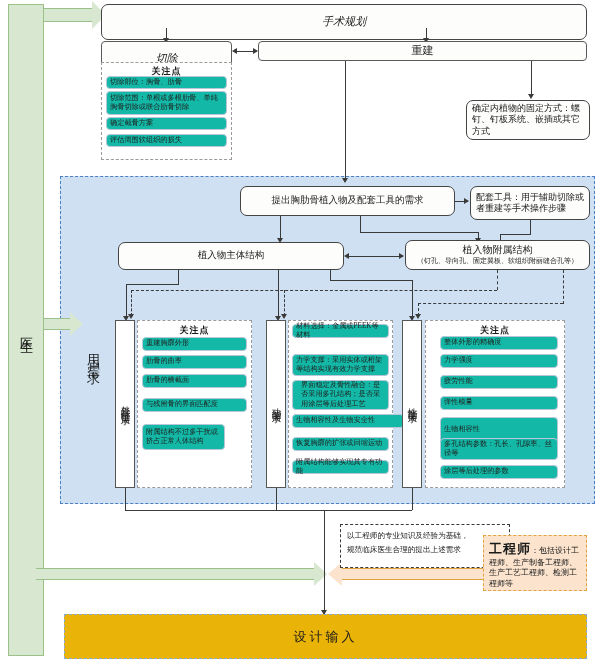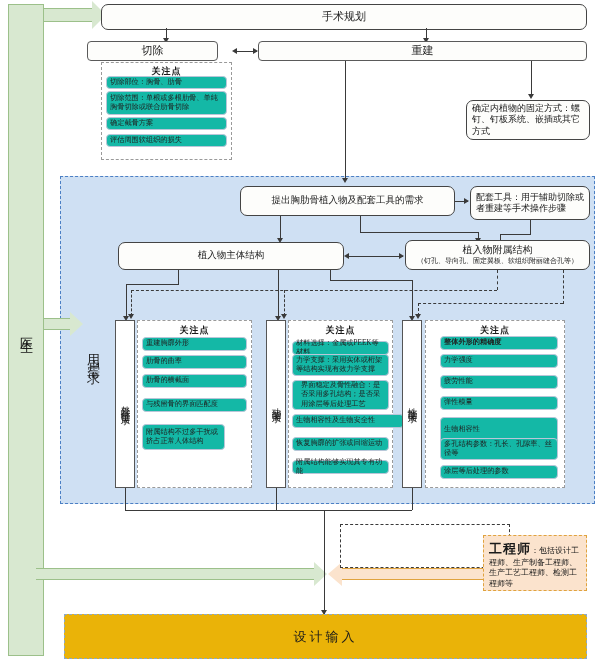--- a/index.html
+++ b/index.html
@@ -108,29 +108,29 @@
 
 <div class="abs blk-arrow-r" style="left:44px;top:318px;width:26px;height:12px;"></div>
 <div class="abs" style="left:70px;top:312px;width:0;height:0;border-top:12px solid transparent;border-bottom:12px solid transparent;border-left:13px solid #d8e8d0;"></div>
 
 <div class="abs blk-arrow-r" style="left:36px;top:568px;width:278px;height:12px;"></div>
 <div class="abs" style="left:314px;top:562px;width:0;height:0;border-top:12px solid transparent;border-bottom:12px solid transparent;border-left:13px solid #d8e8d0;"></div>
 
 <div class="abs" style="left:342px;top:568px;width:146px;height:12px;background:#fbe3cd;border-top:1px solid #e0a33e;border-bottom:1px solid #e0a33e;"></div>
 <div class="abs" style="left:328px;top:562px;width:0;height:0;border-top:12px solid transparent;border-bottom:12px solid transparent;border-right:14px solid #fbe3cd;"></div>
 
-<div class="abs box round title-box" style="left:101px;top:4px;width:486px;height:26px;">手术规划</div>
+<div class="abs box round title-box" style="left:101px;top:4px;width:486px;height:36px;font-style:italic;">手术规划</div>
 
 <div class="abs ln-v" style="left:166px;top:28px;height:12px;"></div>
 <div class="abs arrow-d" style="left:163px;top:38px;"></div>
 
 <div class="abs ln-v" style="left:426px;top:28px;height:12px;"></div>
 <div class="abs arrow-d" style="left:423px;top:38px;"></div>
 
-<div class="abs box rounded-sm title-box" style="left:87px;top:41px;width:131px;height:20px;">切除</div>
+<div class="abs box rounded-sm title-box" style="left:101px;top:41px;width:131px;height:36px;font-style:italic;">切除</div>
 <div class="abs box rounded-sm title-box" style="left:258px;top:41px;width:329px;height:20px;">重建</div>
 
 <div class="abs ln-h" style="left:234px;top:51px;width:23px;"></div>
 <div class="abs arrow-l" style="left:232px;top:48px;"></div>
 <div class="abs arrow-r" style="left:253px;top:48px;"></div>
 
 <div class="abs dash-panel" style="left:101px;top:62px;width:131px;height:98px;"></div>
 <div class="abs panel-head" style="left:101px;top:65px;width:131px;">关注点</div>
 <div class="abs chip" style="left:106px;top:76px;width:121px;height:13px;">切除部位：胸骨、肋骨</div>
 <div class="abs chip" style="left:106px;top:91px;width:121px;height:24px;">切除范围：单根或多根肋骨、单纯胸骨切除或联合肋骨切除</div>
@@ -208,45 +208,47 @@
 <div class="abs panel-head" style="left:137px;top:324px;width:115px;">关注点</div>
 <div class="abs chip" style="left:142px;top:337px;width:105px;height:14px;">重建胸廓外形</div>
 <div class="abs chip" style="left:142px;top:355px;width:105px;height:14px;">肋骨的曲率</div>
 <div class="abs chip" style="left:142px;top:374px;width:105px;height:14px;">肋骨的横截面</div>
 <div class="abs chip" style="left:142px;top:398px;width:105px;height:14px;">与残留骨的界面匹配度</div>
 <div class="abs chip" style="left:142px;top:424px;width:83px;height:26px;">附属结构不过多干扰或挤占正常人体结构</div>
 
 <div class="abs vert-label" style="left:266px;top:320px;width:20px;height:168px;">功能需求</div>
 <div class="abs dash-panel" style="left:288px;top:320px;width:105px;height:168px;"></div>
 <div class="abs panel-head" style="left:288px;top:324px;width:105px;">关注点</div>
-<div class="abs chip" style="left:292px;top:341px;width:97px;height:14px;">材料选择：金属或PEEK等材料</div>
+<div class="abs chip" style="left:292px;top:324px;width:97px;height:14px;">材料选择：金属或PEEK等材料</div>
 <div class="abs chip" style="left:292px;top:354px;width:97px;height:22px;">力学支撑：采用实体或桁架等结构实现有效力学支撑</div>
 <div class="abs chip" style="left:292px;top:380px;width:97px;height:30px;padding-left:8px;">界面稳定及骨性融合：是否采用多孔结构；是否采用涂层等后处理工艺</div>
 <div class="abs chip" style="left:292px;top:414px;width:112px;height:14px;">生物相容性及生物安全性</div>
 <div class="abs chip" style="left:292px;top:437px;width:97px;height:14px;">恢复胸廓的扩张或回缩运动</div>
 <div class="abs chip" style="left:292px;top:460px;width:97px;height:14px;">附属结构能够实现其专有功能</div>
 
 <div class="abs vert-label" style="left:402px;top:320px;width:20px;height:168px;">性能需求</div>
 <div class="abs dash-panel" style="left:425px;top:320px;width:140px;height:168px;"></div>
 <div class="abs panel-head" style="left:425px;top:324px;width:140px;">关注点</div>
-<div class="abs chip" style="left:440px;top:336px;width:118px;height:14px;font-weight:bold;">整体外形的精确度</div>
+<div class="abs chip" style="left:440px;top:336px;width:118px;height:14px;">整体外形的精确度</div>
 <div class="abs chip" style="left:440px;top:354px;width:118px;height:14px;">力学强度</div>
 <div class="abs chip" style="left:440px;top:375px;width:118px;height:14px;">疲劳性能</div>
 <div class="abs chip" style="left:440px;top:396px;width:118px;height:14px;">弹性模量</div>
 <div class="abs chip" style="left:440px;top:417px;width:118px;height:26px;">生物相容性</div>
 <div class="abs chip" style="left:440px;top:438px;width:118px;height:22px;">多孔结构参数：孔长、孔隙率、丝径等</div>
 <div class="abs chip" style="left:440px;top:465px;width:118px;height:14px;">涂层等后处理的参数</div>
 
 <div class="abs ln-v" style="left:125px;top:488px;height:22px;"></div>
 <div class="abs ln-v" style="left:276px;top:488px;height:22px;"></div>
 <div class="abs ln-v" style="left:412px;top:488px;height:22px;"></div>
 <div class="abs ln-h" style="left:125px;top:510px;width:287px;"></div>
 <div class="abs ln-v" style="left:324px;top:510px;height:104px;"></div>
 <div class="abs arrow-d" style="left:321px;top:610px;"></div>
 
 <div class="abs note-dash" style="left:340px;top:524px;width:170px;height:44px;">
+  <div>以工程师的专业知识及经验为基础，</div>
+  <div>规范临床医生合理的提出上述需求</div>
 </div>
 
 <div class="abs eng-box" style="left:483px;top:535px;width:104px;height:56px;">
   <b>工程师</b><span>：包括设计工程师、生产制备工程师、生产工艺工程师、检测工程师等</span>
 </div>
 
 <div class="abs design-out" style="left:64px;top:614px;width:523px;height:45px;">设计输入</div>
 
 </body></html>

